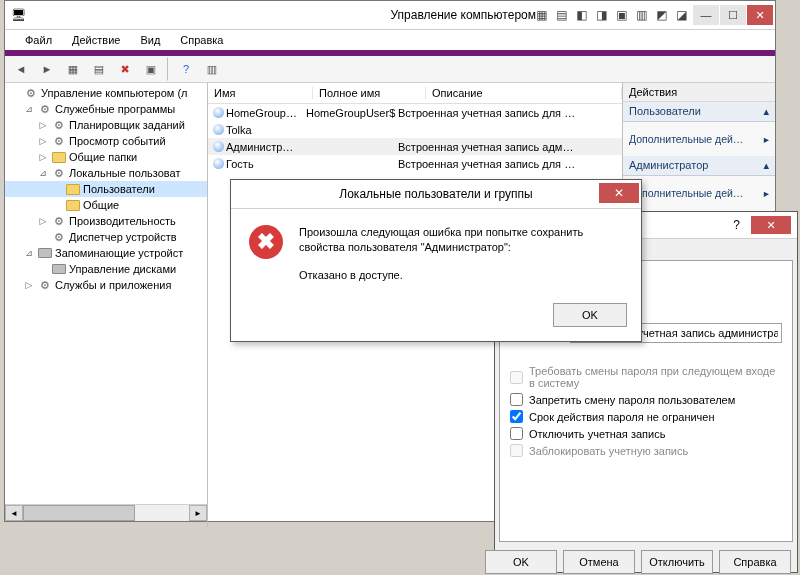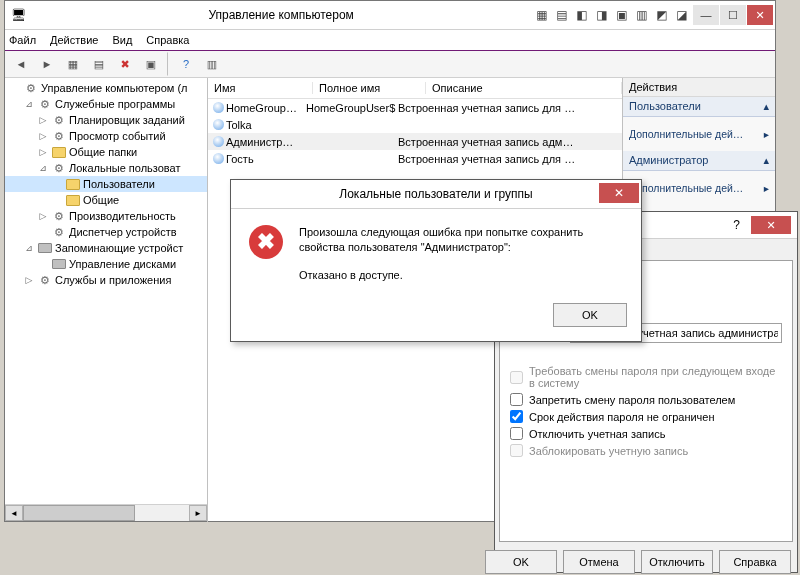--- a/index.html
+++ b/index.html
@@ -4,21 +4,21 @@
 <style>
 html,body{margin:0;padding:0;font-family:"Segoe UI",Tahoma,sans-serif;font-size:11px;background:#d4d0c8;width:800px;height:575px;overflow:hidden;position:relative}
 .window{background:#fff;border:1px solid #767676;position:absolute}
 .titlebar{height:28px;background:#fff;border-bottom:1px solid #d0d0d0;display:flex;align-items:center;padding:0 2px 0 6px;font-size:12px}
 .titlebar .spacer{flex:1}
 .titlebar-icons{display:flex;gap:8px;margin-right:4px;color:#444}
 .titlebar-icons span{width:12px;text-align:center}
 .winbtn{width:26px;height:20px;display:inline-flex;align-items:center;justify-content:center;margin-left:1px;font-size:11px;color:#333}
 .winbtn.close{background:#c75050;color:#fff}
 .winbtn.min,.winbtn.max{background:#e5e5e5}
-.menubar{height:20px;display:flex;align-items:center;padding:0 4px;gap:14px;border-bottom:1px solid #701a75}
+.menubar{height:20px;display:flex;align-items:center;padding:0 20px;gap:20px;border-bottom:6px solid #701a75}
 .menubar span{cursor:default}
 .toolbar{height:26px;display:flex;align-items:center;padding:0 4px;gap:2px;border-bottom:1px solid #d0d0d0;background:#f5f5f5}
 .tbtn{width:22px;height:22px;display:flex;align-items:center;justify-content:center;border:1px solid transparent;color:#555}
 .tbtn.sep{border-left:1px solid #c0c0c0;width:1px;margin:0 2px}
 .body3{display:flex;height:calc(100% - 76px)}
 .tree{width:202px;border-right:1px solid #c0c0c0;overflow:hidden;padding:2px 0}
 .tree-row{display:flex;align-items:center;height:16px;padding-left:4px;white-space:nowrap;overflow:hidden}
 .tree-row .tw{color:#6b6b6b;width:12px;text-align:center;font-size:9px}
 .tree-row .ic{width:14px;height:14px;display:inline-flex;align-items:center;justify-content:center;margin:0 3px}
 .folder{background:#f6d36b;border:1px solid #c9a63b;width:12px;height:9px;border-radius:1px}
@@ -63,21 +63,21 @@
 .prop .chk input{margin:0}
 .prop .pbtns{display:flex;justify-content:flex-end;padding:8px 6px}
 .grayed{color:#8a8a8a}
 </style>
 </head>
 <body>
 
 <div class="window" style="left:4px;top:0;width:770px;height:520px">
   <div class="titlebar">
     <span>🖥</span>
-    <div class="spacer" style="text-align:center">Управление компьютером</div>
+    <div class="spacer" style="text-align:right">Управление компьютером</div>
     <div class="titlebar-icons">
       <span>▦</span>
         <span>▤</span>
         <span>◧</span>
         <span>◨</span>
         <span>▣</span>
         <span>▥</span>
         <span>◩</span>
         <span>◪</span>
     </div>

